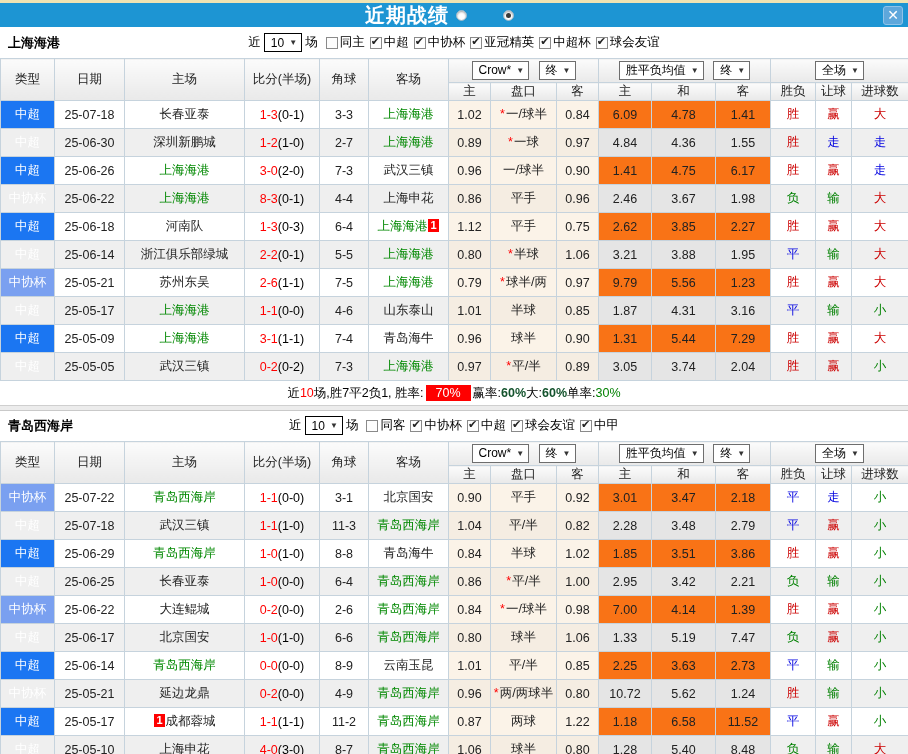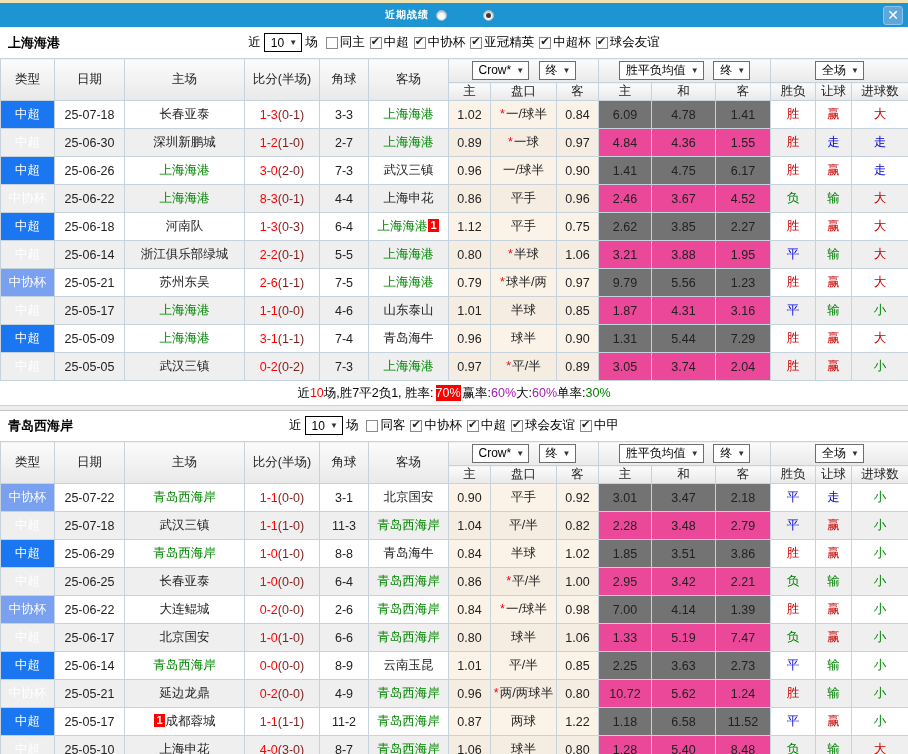--- a/index.html
+++ b/index.html
@@ -2,21 +2,21 @@
 <html><head>
 <meta charset="utf-8">
 <style>
   * { margin:0; padding:0; box-sizing:border-box; }
   html,body { width:908px; height:754px; overflow:hidden; background:#fff;
     font-family:"Liberation Sans","DejaVu Sans",sans-serif; font-size:12px; color:#222; }
 
   
   .titlebar { height:27px; background:#1d95d3; border-top:3px solid #efe3b2;
     display:flex; align-items:center; justify-content:center; position:relative; color:#fff; }
-  .titlebar .title { font-weight:bold; font-size:10px; letter-spacing:1px; }
+  .titlebar .title { font-weight:bold; font-size:20px; letter-spacing:1px; }
   .radio { width:11px; height:11px; border-radius:50%; background:#fff; border:1px solid #9ab6c8;
     display:inline-block; margin:0 3px 0 7px; position:relative; vertical-align:-1px;
     box-shadow:inset 0 1px 2px rgba(0,0,0,.35); }
   .radio.sel::after { content:""; position:absolute; left:2px; top:2px; width:5px; height:5px;
     border-radius:50%; background:#3a3a3a; }
   .radio-label { font-size:13px;margin-top:40px; }
   .close-btn { position:absolute; right:5px; top:3px; width:20px; height:19px; background:#5ea7db;
     border:1px solid #8fc3e8; border-radius:3px; color:#fff; font-weight:bold; text-align:center;
     line-height:17px; font-size:14px; cursor:pointer; }
 
@@ -39,41 +39,41 @@
   table.stats { border-collapse:collapse; table-layout:fixed; width:908px; }
   table.stats th, table.stats td { border:1px solid #c6d3dd; text-align:center; padding:0;
     overflow:hidden; white-space:nowrap; }
   thead th { background:linear-gradient(#fbfbfb,#e9e9e9); font-weight:normal; color:#222; font-size:12.5px; }
   tr.h1 th { height:24px; }
   tr.h2 th { height:18px; }
   tbody td { height:28px; font-size:12.5px; color:#222; }
   tbody tr.alt td { background:#efefef; }
   tbody td.crow { background:#fbf3e8; }
   tbody tr.alt td.crow { background:#f5ede2; }
-  tbody td.avg { background:#737373; }
-  tbody tr.alt td.avg { background:#ec4899;margin-top:12px; }
+  tbody td.avg { background:#f97316; }
+  tbody tr.alt td.avg { background:#e5e5e5;margin-top:12px; }
   tbody td.t-super { background:#1b76f2; color:#fff; }
   tbody td.t-cup { background:#7aa0f0; color:#fff; }
   .green { color:#008800; }
   .score { color:#ff0000; }
-  .half { color:#7f1d1d;text-align:right; }
+  .half { color:#000000;text-align:right; }
   .star { color:#ff0000; margin-right:1px; }
   .c-r { color:#cc0000; }
   .c-b { color:#0000e0; }
   .c-g { color:#008000; }
   .badge { display:inline-block; background:#ff0000; color:#fff; font-size:11px; line-height:13px;
     padding:0 2px; margin:0 1px; font-weight:bold; vertical-align:1px; }
 
   
   .summary { height:25px; line-height:25px; text-align:center; font-size:12.5px; background:#fff;
     border-bottom:1px solid #cfcfcf; color:#000; }
   .red-text { color:#ff0000; }
-  .blue-text { color:#a21caf; }
+  .blue-text { color:#14532d;font-weight:bold; }
   .green-text { color:#008000;text-align:center; }
-  .rate-badge { background:#ff0000; color:#fff; padding:1px 0; margin:0 2px; }
+  .rate-badge { background:#ff0000; color:#fff; padding:1px 10px; margin:0 2px; }
   .summary .lbl { }
 </style>
 </head>
 <body>
 
 <div class="titlebar">
   <span class="title">近期战绩</span>
   <span class="radio"></span>
   <span class="radio-label">竖版</span>
   <span class="radio sel"></span>
@@ -229,21 +229,21 @@
     <td>25-06-22</td>
     <td><span class="green">上海海港</span></td>
     <td><span class="score">8-3</span><span class="half">(0-1)</span></td>
     <td>4-4</td>
     <td><span>上海申花</span></td>
     <td class="crow">0.86</td>
     <td class="crow">平手</td>
     <td class="crow">0.96</td>
     <td class="avg">2.46</td>
     <td class="avg">3.67</td>
-    <td class="avg">4.52</td>
+    <td class="avg">1.98</td>
     <td class="c-g">负</td>
     <td class="c-g">输</td>
     <td class="c-r">大</td>
   </tr>
       <tr>
     <td class="t-super">中超</td>
     <td>25-06-18</td>
     <td><span>河南队</span></td>
     <td><span class="score">1-3</span><span class="half">(0-3)</span></td>
     <td>6-4</td>

